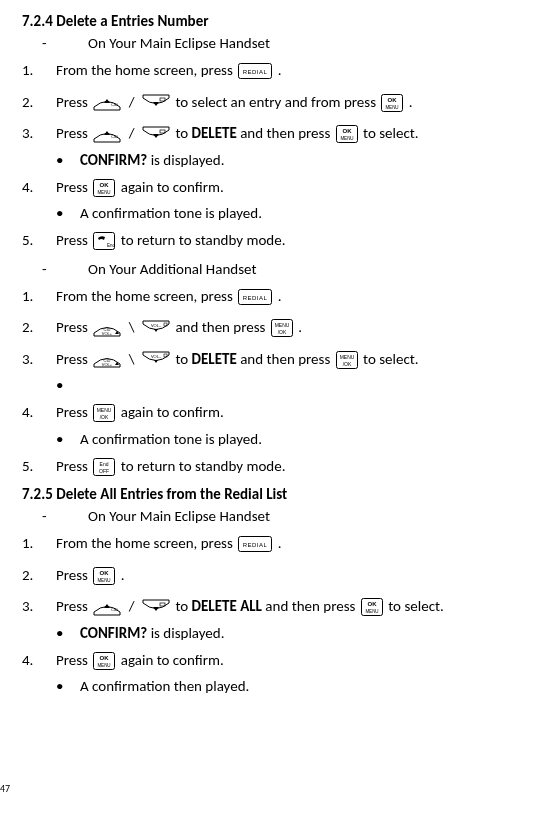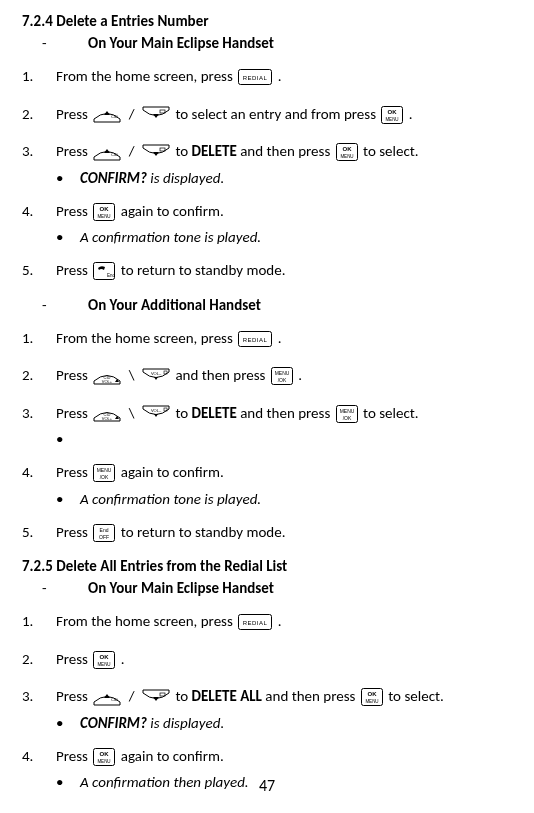--- a/index.html
+++ b/index.html
@@ -6,33 +6,33 @@
   body{
     width:534px;height:813px;
     font-family:Calibri,Arial,sans-serif;
     font-size:15px;color:#000;
     position:relative;box-sizing:border-box;
     padding:10px 22px 0 22px;
   }
   .sec-hdr{font-weight:700;margin:2px 0 4px 0}
   .sub-row{display:flex;margin:2px 0 4px 0}
   .sub-dash{width:46px;text-align:left;padding-left:20px}
-  .sub-lbl{font-weight:700}
+  .sub-lbl{font-weight:400}
   .ol{counter-reset:item;margin:0;padding:0;list-style:none}
-  .li{display:block;margin:12px 0}
+  .li{display:block;margin:6px 0}
   .li-row{display:flex;align-items:baseline}
   .li-num{width:34px;flex:0 0 34px}
   .li-num::before{counter-increment:item;content:counter(item)"."}
   .li-body{flex:1 1 auto;line-height:1.7}
   .bullet-row{display:flex;margin:4px 0 4px 0;padding-left:34px}
   .bullet-dot{width:24px;flex:0 0 24px}
   .bullet-dot::before{content:"•"}
-  .bullet-body{flex:1 1 auto;font-style:italic}
+  .bullet-body{flex:1 1 auto;}
   .bold{font-weight:700}
-  .pagenum{position:absolute;bottom:18px;left:0;width:534px;text-align:center;font-size:16px}
+  .pagenum{position:absolute;bottom:18px;left:0;width:534px;text-align:left;font-size:10px}
   
   .ico{display:inline-block;vertical-align:middle;margin:0 2px}
   .ico svg{display:block}
   .slash{margin:0 2px}
 </style>
 </head>
 <body>
 
 <svg width="0" height="0" style="position:absolute">
   <defs>

